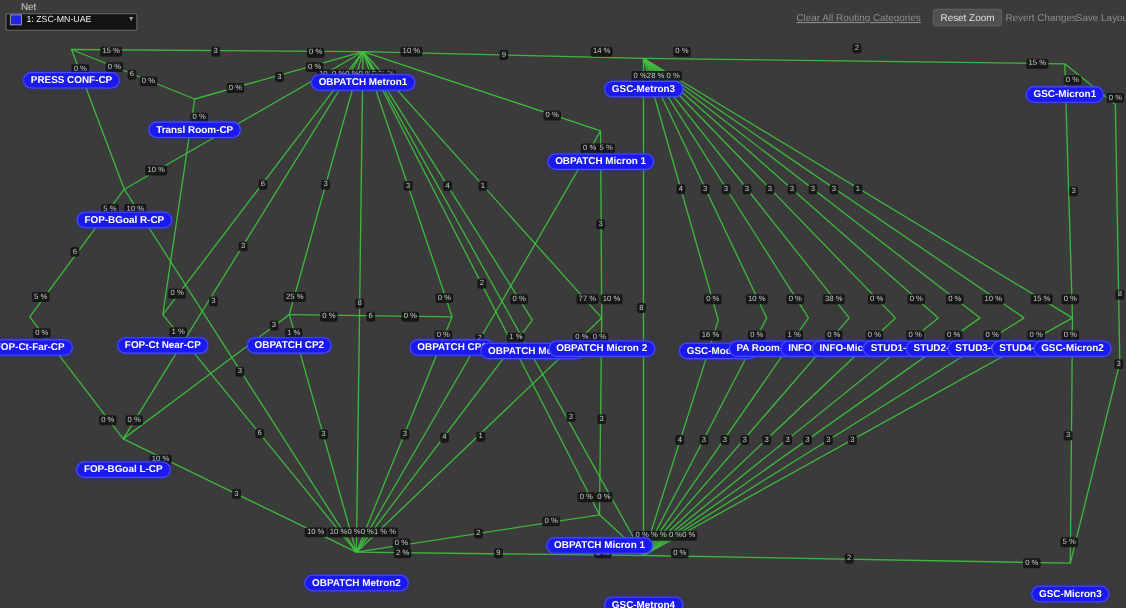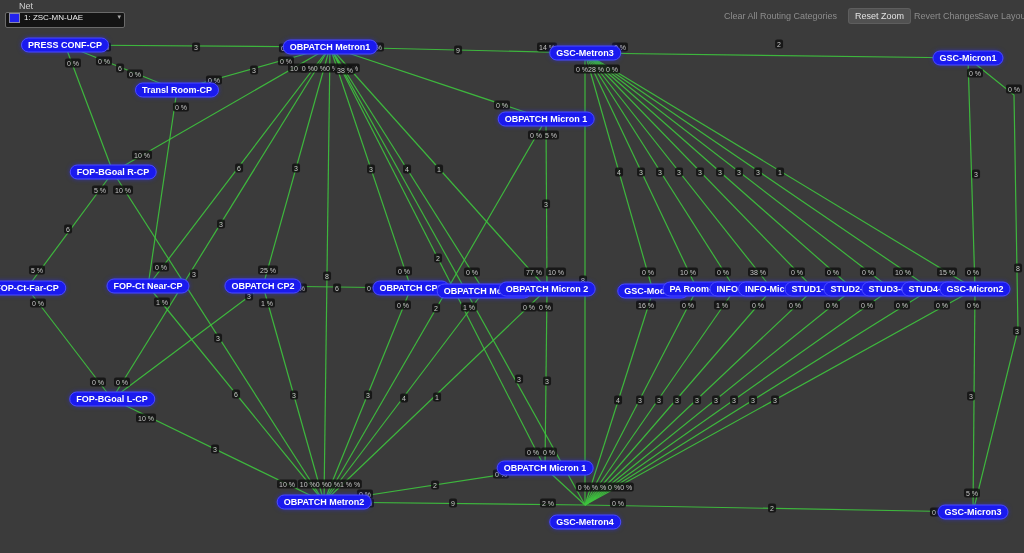--- a/index.html
+++ b/index.html
@@ -15,21 +15,21 @@
   #net-caret{font-size:7px;color:#aaa;flex:0 0 auto;}
   .topbtn{position:absolute;top:9px;height:14px;display:flex;align-items:center;
       font-size:9px;color:#8d8d8d;background:transparent;border:none;padding:0 6px;
       cursor:pointer;white-space:nowrap;}
   .topbtn.highlight{background:#515151;color:#e3e3e3;border-radius:2px;box-shadow:0 0 0 1px #5e5e5e;}
   
   #edges{position:absolute;left:0;top:0;}
   .node{position:absolute;transform:translate(-50%,-50%);background:#1a1aee;color:#fff;
       font-size:9px;font-weight:bold;padding:1px 6px 2px 6px;border-radius:8px;
       border:1px solid #4b4bff;box-shadow:0 0 4px rgba(40,40,255,.55);white-space:nowrap;
-      cursor:pointer;z-index:3;}
+      cursor:pointer;z-index:3;margin-top:28px;}
   .elabel{position:absolute;transform:translate(-50%,-50%);background:rgba(18,18,18,.85);
       color:#c6c6c6;font-size:7px;line-height:9px;padding:0 2px;border-radius:2px;
       white-space:nowrap;z-index:2;}
 </style>
 </head>
 <body>
 
 <div id="app">
   <svg id="edges" width="1024" height="553">
       <line x1="65" y1="45" x2="330" y2="47" stroke="#3ec43e" stroke-width="1.2" stroke-opacity="0.9"></line>
@@ -92,21 +92,21 @@
       <polyline points="968,58 1014,95 1018,330 973,512" fill="none" stroke="#3ec43e" stroke-width="1.2" stroke-opacity="0.9"></polyline>
     </svg>
 
   <div id="net-label">Net</div>
   <div id="net-select">
     <span id="net-swatch"></span>
     <span id="net-value">1: ZSC-MN-UAE</span>
     <span id="net-caret">▾</span>
   </div>
   <div id="toolbar-buttons">
-      <button class="topbtn" style="left: 718px;">Clear All Routing Categories</button>
+      <button class="topbtn" style="left: 718px; text-decoration: underline;">Clear All Routing Categories</button>
       <button class="topbtn highlight" style="left: 849px;">Reset Zoom</button>
       <button class="topbtn" style="left: 908px;">Revert Changes</button>
       <button class="topbtn" style="left: 972px;">Save Layout</button>
     </div>
 <div class="elabel" style="left: 101px; top: 47px;">15 %</div>
     <div class="elabel" style="left: 196px; top: 47px;">3</div>
     <div class="elabel" style="left: 287px; top: 48px;">0 %</div>
     <div class="elabel" style="left: 73px; top: 63px;">0 %</div>
     <div class="elabel" style="left: 104px; top: 61px;">0 %</div>
     <div class="elabel" style="left: 120px; top: 68px;">6</div>

